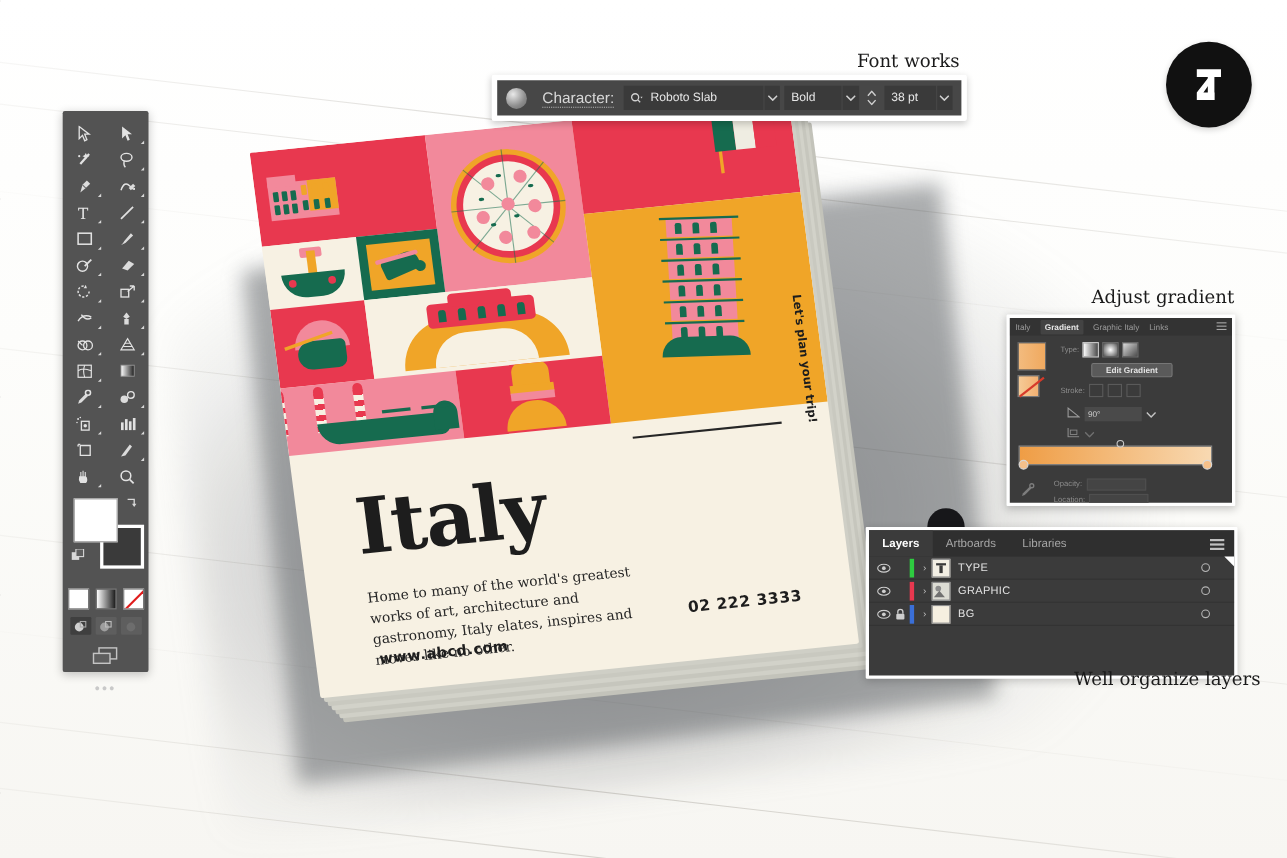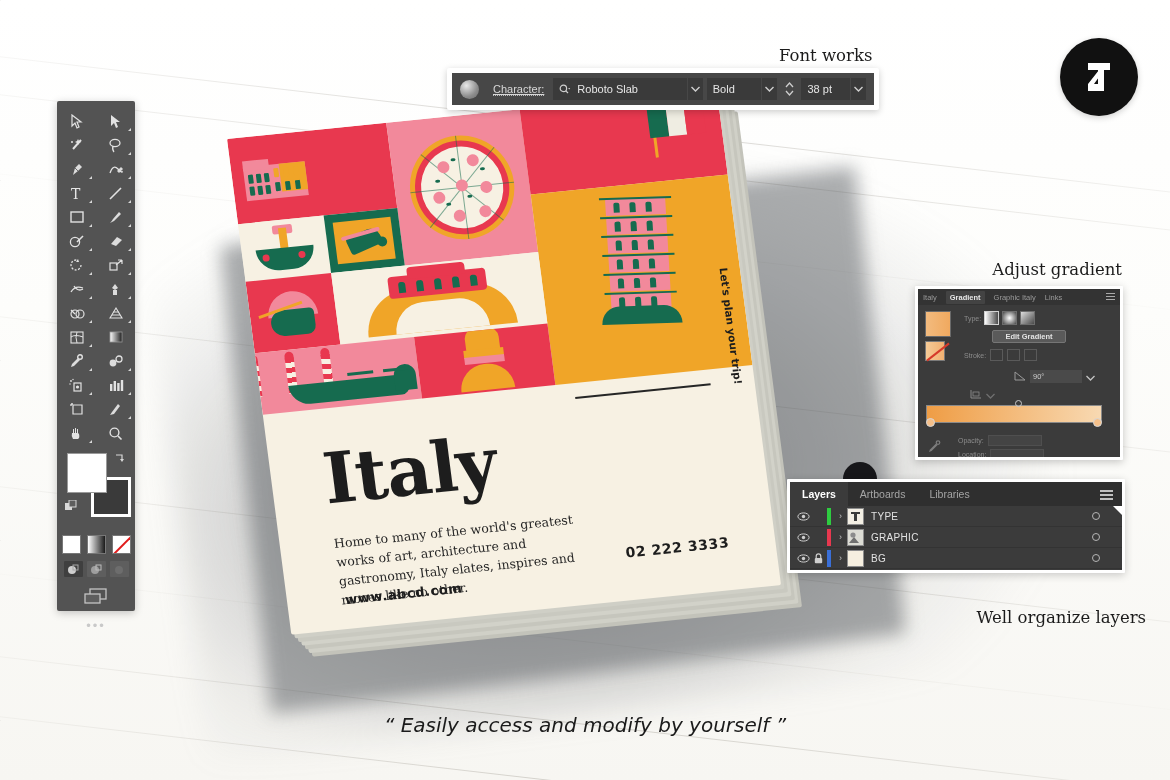--- a/index.html
+++ b/index.html
@@ -233,21 +233,21 @@
   
   #charbar {
     position:absolute; left:447px; top:68px; width:432px; height:42px;
     background:#474747; border:5px solid #fff; border-radius:2px;
     display:flex; align-items:center; padding:0 8px;
     box-shadow:0 2px 7px rgba(0,0,0,0.2);
   }
   .cb-orb { width:19px; height:19px; border-radius:50%;
     background:radial-gradient(circle at 34% 30%, #e9e9e9, #8d8d8d 60%, #6a6a6a);
     margin-right:14px; flex:none; }
-  .cb-label { color:#d8d8d8; font-size:11px; border-bottom:1px dotted #b9b9b9; margin-right:9px;text-decoration:underline; }
+  .cb-label { color:#d8d8d8; font-size:14px; border-bottom:1px dotted #b9b9b9; margin-right:9px; }
   .cb-field {
     background:#3a3a3a; height:22px; display:flex; align-items:center;
     color:#e6e6e6; font-size:11px; padding:0 6px; position:relative;
   }
   .cb-font { width:172px; }
   .cb-style { width:68px; margin-left:4px; }
   .cb-size { width:60px; margin-left:4px; }
   .cb-caret { width:20px; height:22px; background:#3a3a3a; display:flex;
     align-items:center; justify-content:center; margin-left:1px; }
   .cb-spin { width:16px; display:flex; flex-direction:column; align-items:center;
@@ -275,35 +275,35 @@
   .gp-tbtn.b2 { background:radial-gradient(circle,#fff,#4a4a4a); }
   .gp-tbtn.b3 { background:linear-gradient(135deg,#ddd,#4a4a4a); }
   .gp-edit {
     position:absolute; left:74px; top:25px; width:74px; height:13px;
     background:#5a5a5a; border:1px solid #767676; border-radius:2px;
     color:#e3e3e3; font-size:7.5px; font-weight:700; display:flex;
     align-items:center; justify-content:center;
   }
   .gp-stroke-row { position:absolute; left:46px; top:44px; display:flex; align-items:center; gap:4px; }
   .gp-sb { width:13px; height:12px; border:1px solid #5a5a5a; }
-  .gp-angle-row { position:absolute; left:52px; top:62px; display:flex; align-items:center; gap:4px;margin-left:44px; }
+  .gp-angle-row { position:absolute; left:52px; top:62px; display:flex; align-items:center; gap:4px; }
   .gp-angle-in { width:52px; height:13px; background:#4a4a4a; color:#cfcfcf; font-size:7.5px; display:flex; align-items:center; padding-left:3px; }
   .gp-ratio-row { position:absolute; left:52px; top:80px; display:flex; align-items:center; gap:4px; }
   .gp-slider { position:absolute; left:8px; right:18px; top:100px; height:18px;
     background:linear-gradient(to right,#ef9d45,#f8d9b2); border:1px solid #8a8a8a; }
   .gp-stop { position:absolute; width:9px; height:9px; border-radius:50%; background:#f5c08a; border:1.5px solid #d8d8d8; top:113px; }
   .gp-mid { position:absolute; top:95px; width:7px; height:7px; border-radius:50%; border:1.5px solid #c8c8c8; }
   .gp-op-row { position:absolute; left:40px; top:130px; }
   .gp-op-row div { display:flex; align-items:center; gap:4px; margin-bottom:3px; }
   .gp-op-in { width:54px; height:11px; background:#444; border:1px solid #4f4f4f; }
   .gp-dropper { position:absolute; left:10px; top:134px; }
 
   
   #layers-panel {
-    position:absolute; left:787px; top:479px; width:338px; height:94px;
+    position:absolute; left:787px; top:479px; width:338px; height:138px;
     background:#3b3b3b; border:3px solid #fff; border-radius:1px;
     box-shadow:0 2px 8px rgba(0,0,0,0.2); overflow:hidden;
   }
   .lp-tabs { height:24px; background:#2f2f2f; display:flex; align-items:center; position:relative; }
   .lp-tab { font-size:10.5px; color:#a5a5a5; padding:0 12px; height:100%; display:flex; align-items:center; }
   .lp-tab.active { color:#fff; background:#3b3b3b; font-weight:700; }
   .lp-burger { position:absolute; right:9px; top:8px; width:13px; }
   .lp-burger i { display:block; height:1.5px; background:#c0c0c0; margin-bottom:2.5px; }
   .lp-row { height:21px; display:flex; align-items:center; border-bottom:1px solid #333; position:relative; padding-left:5px; }
   .lp-eye { width:16px; display:flex; justify-content:center; }
@@ -1022,15 +1022,14 @@
   <div class="anno" id="anno-grad">Adjust gradient</div>
   <div class="anno" id="anno-layers">Well organize layers</div>
 
   <div id="logo">
     <svg width="40" height="42" viewBox="0 0 40 42">
       <path d="M9 7 L31 7 L31 14 L25 14 L25 35 L19 35 L19 14 L9 14 Z" fill="#ffffff"></path>
       <path d="M9 35 L9 28 L20 14 L20 21 L15 28 L25 28 L25 35 Z" fill="#ffffff"></path>
     </svg>
   </div>
 
-  <div id="tagline">“ Easily access and modify by yourself ”</div>
 
 </div>
 
 </body></html>

